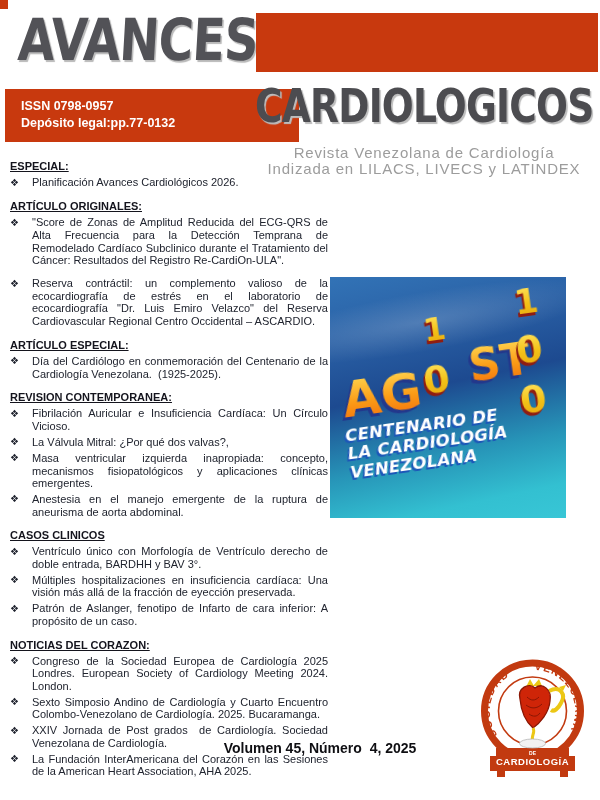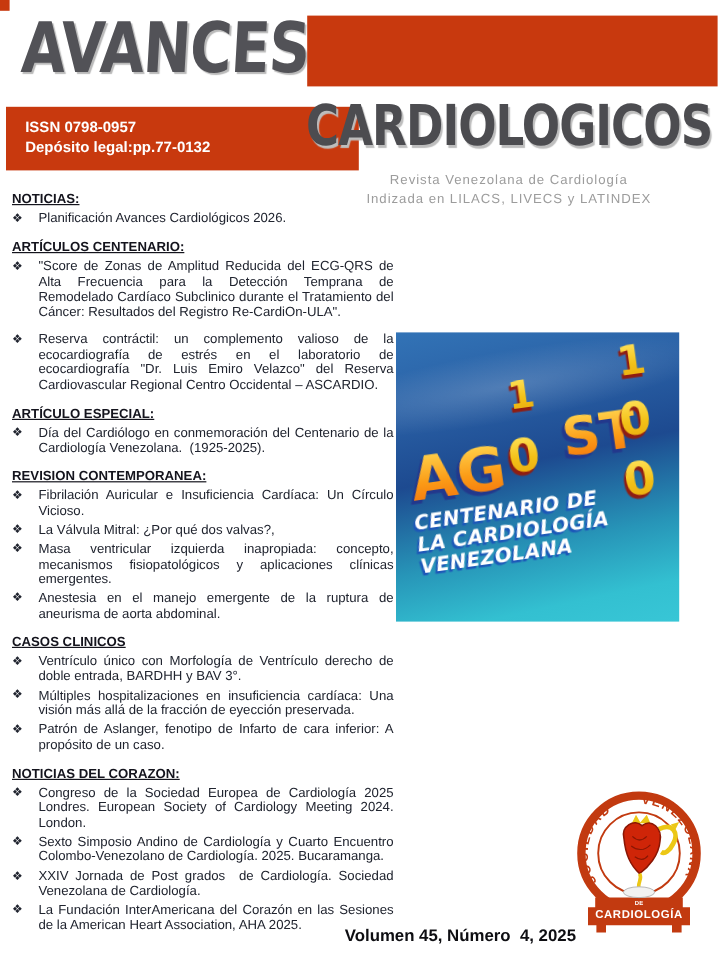--- a/index.html
+++ b/index.html
@@ -11,21 +11,21 @@
   .title-avances{position:absolute;left:20px;top:6px;font-size:58px;font-weight:bold;
         color:#525257;letter-spacing:-1px;transform:scaleX(.82) skewX(-4deg);transform-origin:left top;
         text-shadow:2px 2px 1px #b9b9b9;font-family:"DejaVu Sans",sans-serif;}
   .red-block{position:absolute;left:256px;top:13px;width:342px;height:59px;background:#c8390e;}
   .red-band{position:absolute;left:5px;top:89px;width:294px;height:53px;background:#c8390e;
         color:#fff;font-weight:bold;font-size:12.5px;padding:9px 0 0 16px;box-sizing:border-box;line-height:1.35;}
   .title-cardio{position:absolute;left:255px;top:78px;font-size:47px;font-weight:bold;
         color:#4c4c50;letter-spacing:-1px;transform:scaleX(.80);transform-origin:left top;
         text-shadow:2px 2px 1px #bdbdbd;font-family:"DejaVu Sans",sans-serif;}
   .subtitle{position:absolute;left:248px;width:352px;text-align:center;color:#9c9c9c;
-        font-size:11px;letter-spacing:.8px;}
+        font-size:15px;letter-spacing:.8px;}
   .subtitle.s1{top:144px;}
   .subtitle.s2{top:160px;}
 
   
   .toc{position:absolute;left:10px;top:160px;width:318px;color:#20242f;}
   .sec{margin-top:11px;}
   .sec:first-child{margin-top:0;}
   .sec.gap-lg{}
   .sec-head{margin:0 0 4px 0;font-size:11px;font-weight:bold;text-decoration:underline;
         color:#14141d;letter-spacing:0;}
@@ -59,21 +59,21 @@
   .dR0a{left:192px;top:62px;font-size:38px;}
   .dR0b{left:189px;top:112px;font-size:38px;}
   .caption{position:absolute;left:11px;top:136px;font-size:16.5px;font-weight:800;font-style:italic;
         color:#ffffff;line-height:1.12;letter-spacing:.3px;filter:drop-shadow(-2px 2px 0 #1c57b8);
         font-family:"DejaVu Sans",sans-serif;}
 
   
   .seal{position:absolute;left:469px;top:651px;width:127px;height:130px;}
 
   
-  .volume{position:absolute;left:160px;top:771px;width:320px;text-align:right;
+  .volume{position:absolute;left:160px;top:740px;width:320px;text-align:center;
         font-size:14px;font-weight:bold;color:#0e0e12;}
 </style>
 </head>
 <body>
 
 <div class="page">
 
   <div class="chip"></div>
   <div class="title-avances">AVANCES</div>
   <div class="red-block"></div>
@@ -81,29 +81,29 @@
     <div>ISSN 0798-0957</div>
     <div>Depósito legal:pp.77-0132</div>
   </div>
   <div class="title-cardio">CARDIOLOGICOS</div>
   <div class="subtitle s1">Revista Venezolana de Cardiología</div>
   <div class="subtitle s2">Indizada en LILACS, LIVECS y LATINDEX</div>
 
   <div class="toc">
 
     <div class="sec">
-      <h3 class="sec-head">NOTICIAS:</h3>
+      <h3 class="sec-head">ESPECIAL:</h3>
       <div class="item">
         <span class="bullet">❖</span>
         <span class="txt">Planificación Avances Cardiológicos 2026.</span>
       </div>
     </div>
 
     <div class="sec wide-gap">
-      <h3 class="sec-head">ARTÍCULOS CENTENARIO:</h3>
+      <h3 class="sec-head">ARTÍCULO ORIGINALES:</h3>
       <div class="item">
         <span class="bullet">❖</span>
         <span class="txt">"Score de Zonas de Amplitud Reducida del ECG-QRS de Alta Frecuencia para la Detección Temprana de Remodelado Cardíaco Subclinico durante el Tratamiento del Cáncer: Resultados del Registro Re-CardiOn-ULA".</span>
       </div>
       <div class="item">
         <span class="bullet">❖</span>
         <span class="txt">Reserva contráctil: un complemento valioso de la ecocardiografía de estrés en el laboratorio de ecocardiografía "Dr. Luis Emiro Velazco" del Reserva Cardiovascular Regional Centro Occidental – ASCARDIO.</span>
       </div>
     </div>
 

